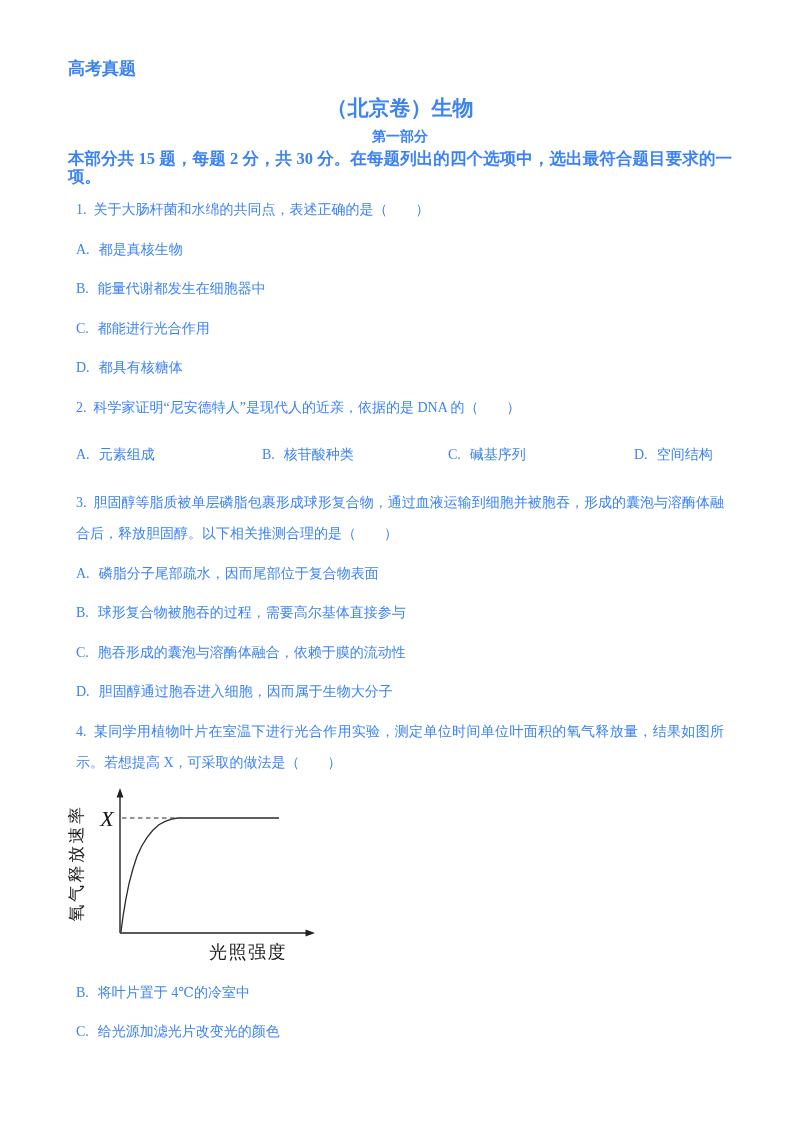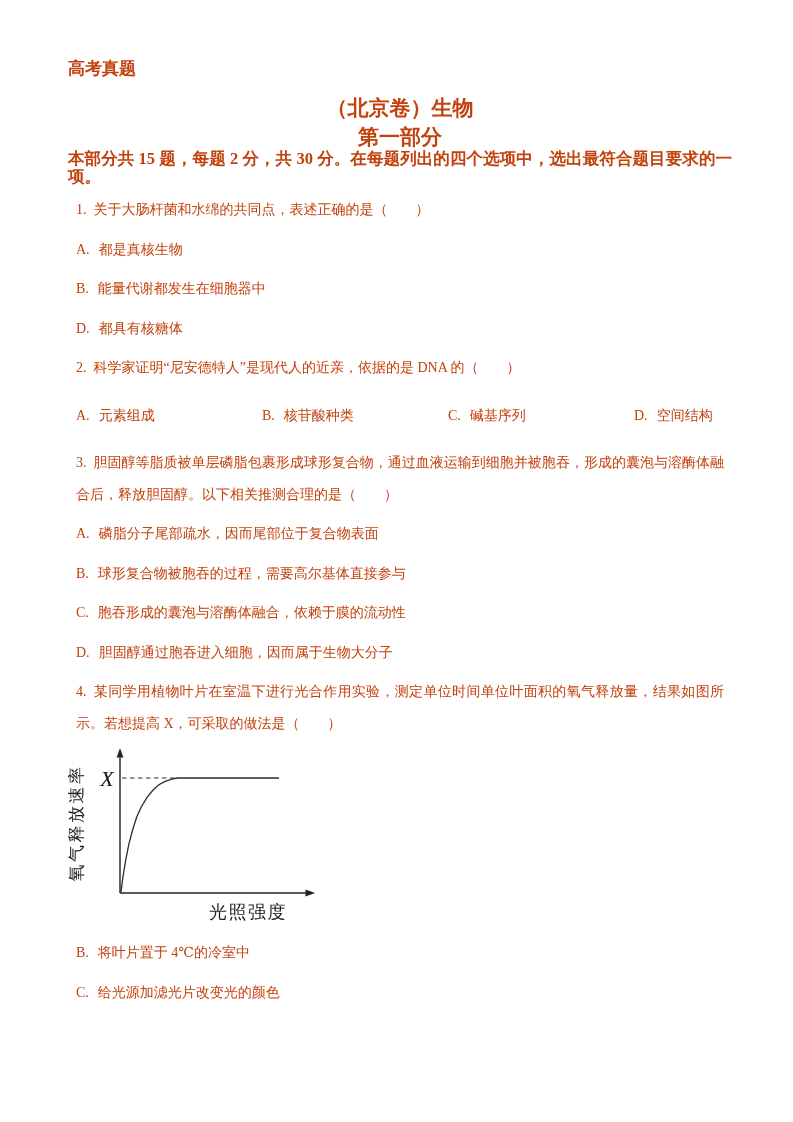--- a/index.html
+++ b/index.html
@@ -5,21 +5,21 @@
   html, body { margin: 0; padding: 0; background: #e8e8e8; }
   .page {
     position: relative;
     width: 793px;
     height: 1122px;
     margin: 0 auto;
     background: #ffffff;
     box-sizing: border-box;
     padding: 56px 61px 0 68px;
     font-family: "Liberation Serif", "DejaVu Serif", serif;
-    color: #c2410c;
+    color: #3b82f6;
     overflow: hidden;
   }
   .corner-label {
     font-size: 17px;
     font-weight: bold;
     line-height: 26px;
   }
   .title-line1 {
     margin: 10px 0 0 0;
     font-size: 21px;
@@ -35,21 +35,21 @@
     line-height: 32px;
   }
   .exam-info {
     margin: 4px 0 0 0;
     font-size: 17px;
     font-weight: bold;
     text-align: center;
     line-height: 28px;
   }
   .section-heading {
-    font-size: 21px;
+    font-size: 14px;
     font-weight: bold;
     text-align: center;
     line-height: 26px;
   }
   .section-intro {
     margin: 0;
     font-size: 16.5px;
     font-weight: bold;
     line-height: 18px;
     text-align: justify;
@@ -100,20 +100,21 @@
   <h2 class="title-line2">（北京卷）生物</h2>
   <div class="section-heading">第一部分</div>
   <p class="section-intro">本部分共 15 题，每题 2 分，共 30 分。在每题列出的四个选项中，选出最符合题目要求的一项。</p>
 
   <div class="questions">
 
     <div>
       <p class="stem"><span class="qnum">1.</span><span>关于大肠杆菌和水绵的共同点，表述正确的是（　　）</span></p>
       <p class="option"><span class="olabel">A.</span><span>都是真核生物</span></p>
       <p class="option"><span class="olabel">B.</span><span>能量代谢都发生在细胞器中</span></p>
+      <p class="option"><span class="olabel">C.</span><span>都能进行光合作用</span></p>
       <p class="option"><span class="olabel">D.</span><span>都具有核糖体</span></p>
     </div>
 
     <div>
       <p class="stem"><span class="qnum">2.</span><span>科学家证明“尼安德特人”是现代人的近亲，依据的是 DNA 的（　　）</span></p>
       <div class="option-row">
         <p class="option opt"><span class="olabel">A.</span><span>元素组成</span></p>
         <p class="option opt"><span class="olabel">B.</span><span>核苷酸种类</span></p>
         <p class="option opt"><span class="olabel">C.</span><span>碱基序列</span></p>
         <p class="option opt"><span class="olabel">D.</span><span>空间结构</span></p>

